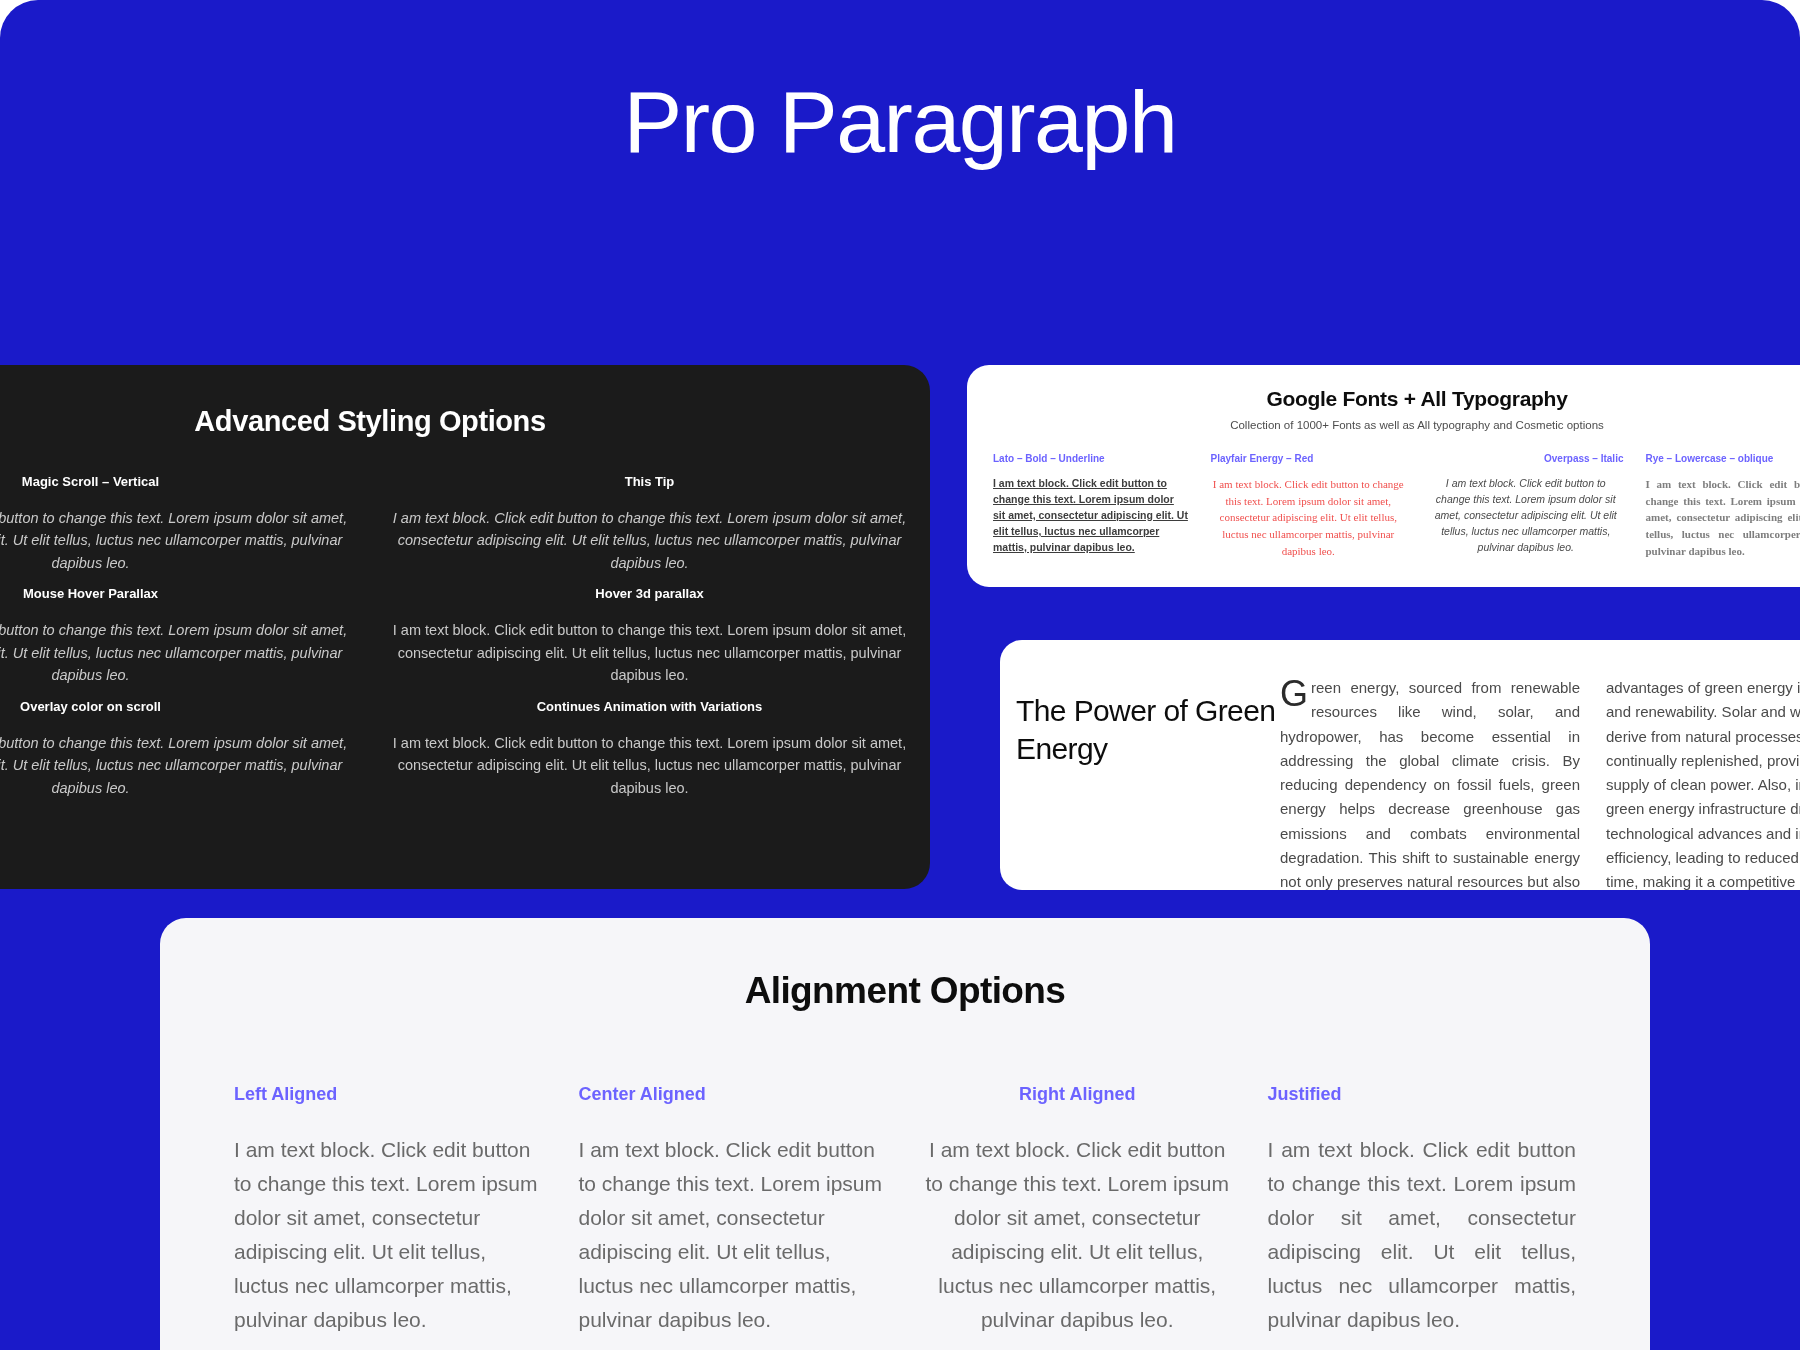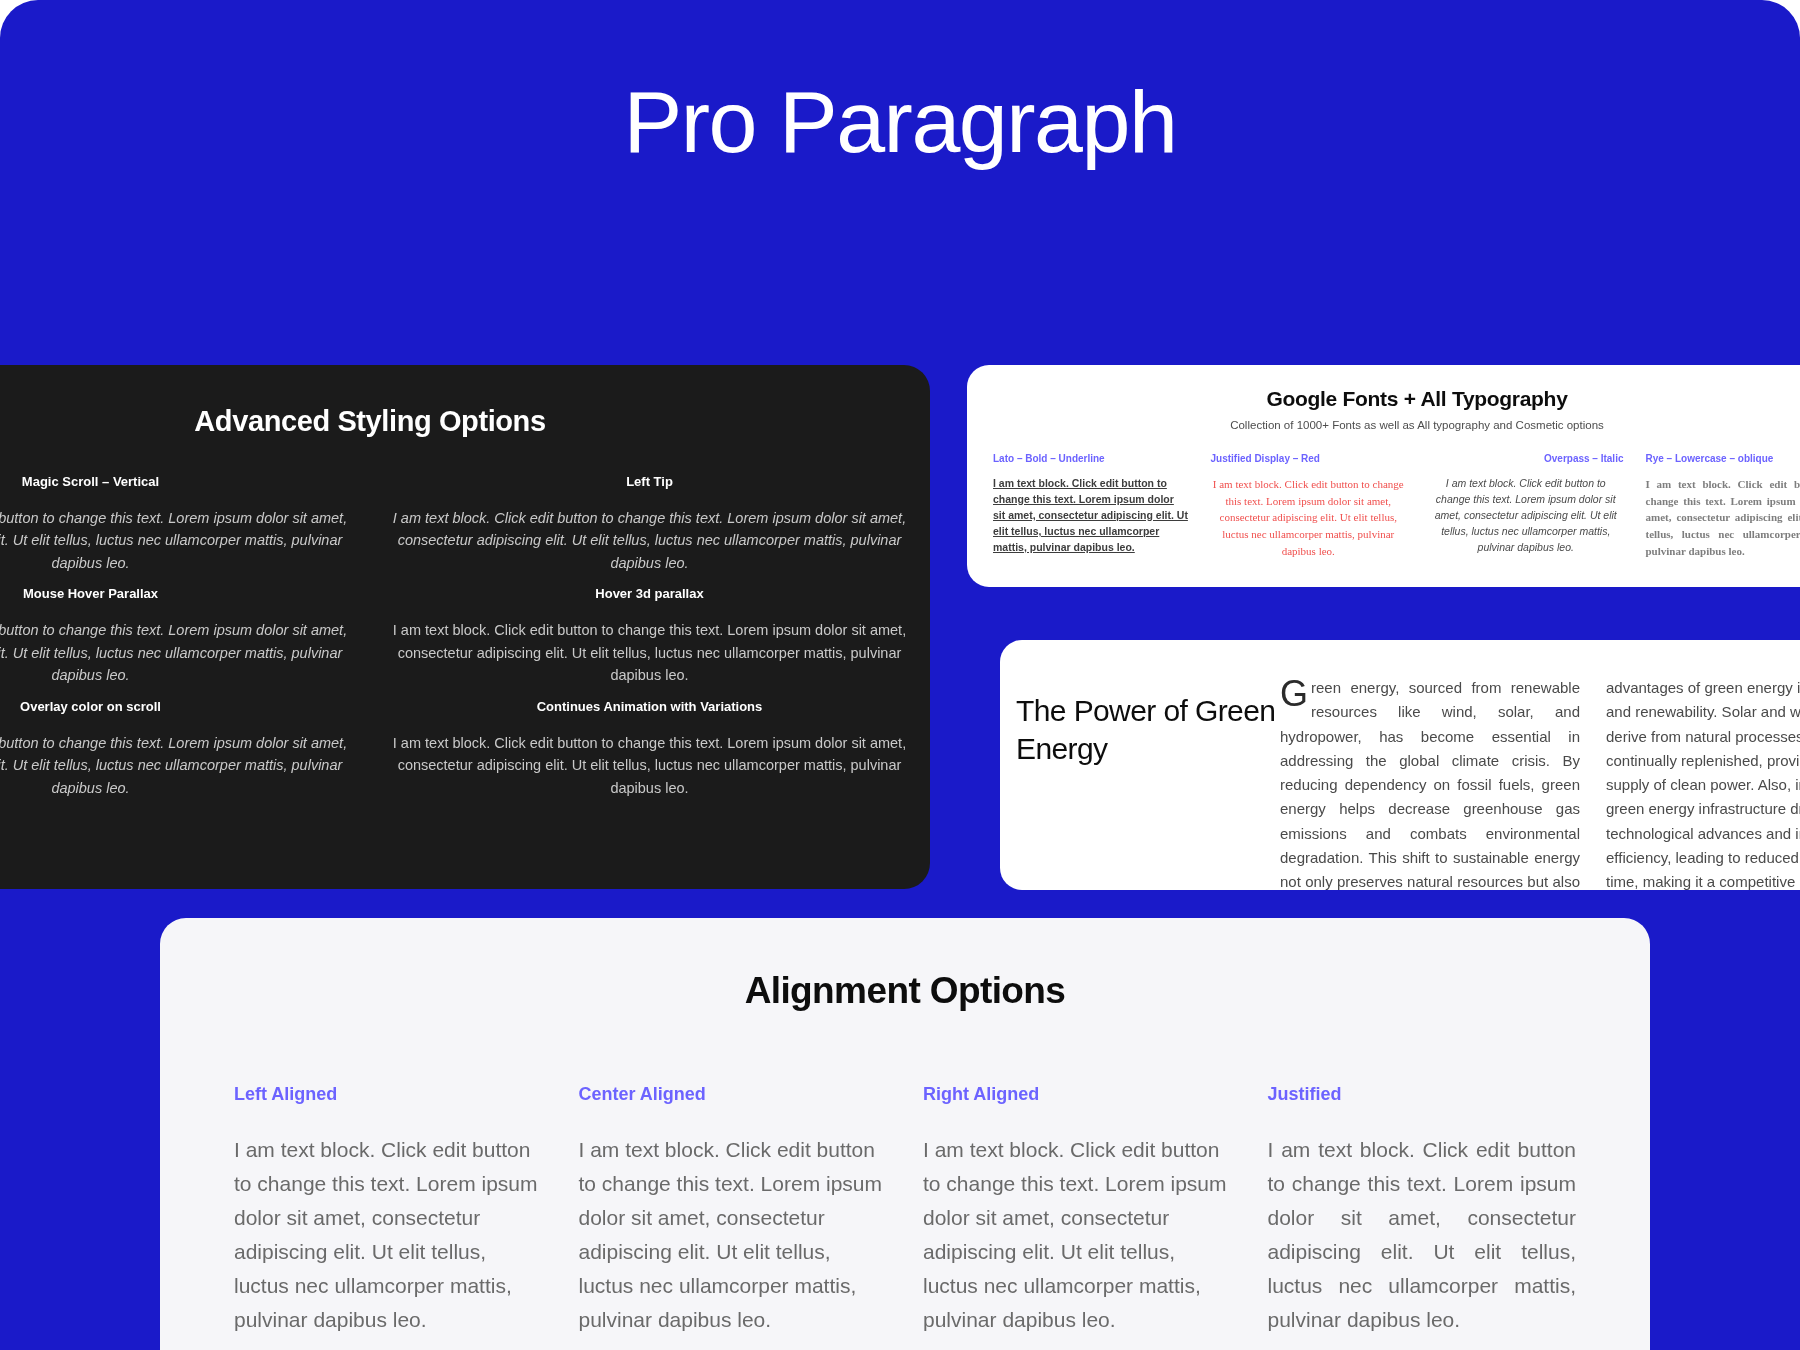--- a/index.html
+++ b/index.html
@@ -234,21 +234,21 @@
     color: #6c63ff;
     margin-bottom: 28px;
   }
   .align-col-body {
     font-size: 21px;
     line-height: 1.62;
     color: #6a6a6a;
   }
   .a-left   { text-align: left; }
   .a-center { }
-  .a-right  { text-align: left; }
+  .a-right  { text-align: center; }
   .a-just   { text-align: justify; }
 </style>
 </head>
 <body>
 
 <div id="page">
 
   <div class="hero">
     <h1 class="hero-title">Pro Paragraph</h1>
   </div>
@@ -256,21 +256,21 @@
   <section class="dark-card">
     <h2 class="dark-card-title">Advanced Styling Options</h2>
     <div class="dark-grid">
 
       <div class="dark-cell">
         <div class="dark-cell-label">Magic Scroll – Vertical</div>
         <div class="dark-cell-body italic">I am text block. Click edit button to change this text. Lorem ipsum dolor sit amet, consectetur adipiscing elit. Ut elit tellus, luctus nec ullamcorper mattis, pulvinar dapibus leo.</div>
       </div>
 
       <div class="dark-cell">
-        <div class="dark-cell-label">Left Tip</div>
+        <div class="dark-cell-label">This Tip</div>
         <div class="dark-cell-body italic">I am text block. Click edit button to change this text. Lorem ipsum dolor sit amet, consectetur adipiscing elit. Ut elit tellus, luctus nec ullamcorper mattis, pulvinar dapibus leo.</div>
       </div>
 
       <div class="dark-cell">
         <div class="dark-cell-label">Mouse Hover Parallax</div>
         <div class="dark-cell-body italic">I am text block. Click edit button to change this text. Lorem ipsum dolor sit amet, consectetur adipiscing elit. Ut elit tellus, luctus nec ullamcorper mattis, pulvinar dapibus leo.</div>
       </div>
 
       <div class="dark-cell">
         <div class="dark-cell-label">Hover 3d parallax</div>
@@ -294,21 +294,21 @@
     <h2 class="fonts-title">Google Fonts + All Typography</h2>
     <p class="fonts-sub">Collection of 1000+ Fonts as well as All typography and Cosmetic options</p>
     <div class="fonts-grid">
 
       <div>
         <div class="font-col-label">Lato – Bold – Underline</div>
         <div class="font-col-body fc-lato">I am text block. Click edit button to change this text. Lorem ipsum dolor sit amet, consectetur adipiscing elit. Ut elit tellus, luctus nec ullamcorper mattis, pulvinar dapibus leo.</div>
       </div>
 
       <div>
-        <div class="font-col-label">Justified Display – Red</div>
+        <div class="font-col-label">Playfair Energy – Red</div>
         <div class="font-col-body fc-playfair">I am text block. Click edit button to change this text. Lorem ipsum dolor sit amet, consectetur adipiscing elit. Ut elit tellus, luctus nec ullamcorper mattis, pulvinar dapibus leo.</div>
       </div>
 
       <div>
         <div class="font-col-label right-align">Overpass – Italic</div>
         <div class="font-col-body fc-overpass">I am text block. Click edit button to change this text. Lorem ipsum dolor sit amet, consectetur adipiscing elit. Ut elit tellus, luctus nec ullamcorper mattis, pulvinar dapibus leo.</div>
       </div>
 
       <div>
         <div class="font-col-label">Rye – Lowercase – oblique</div>

